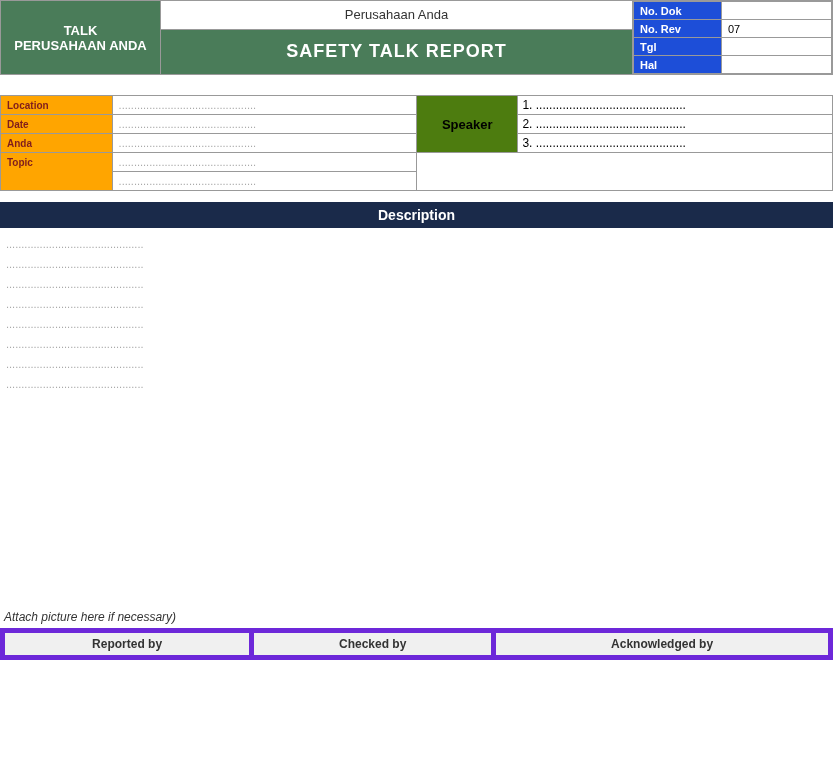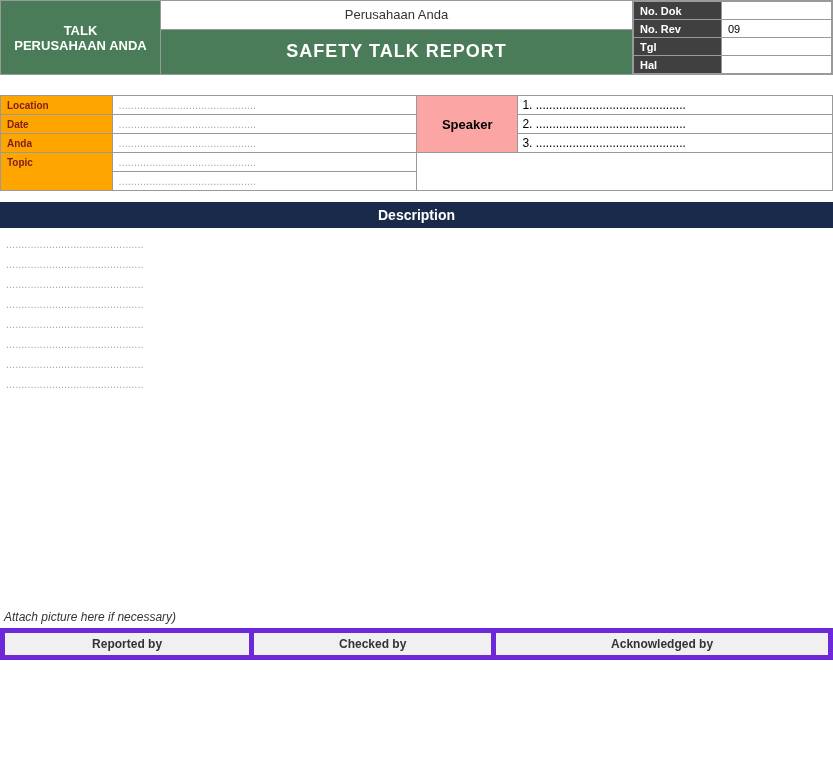--- a/index.html
+++ b/index.html
@@ -41,21 +41,21 @@
     .company-name-cell {
       text-align: center;
       vertical-align: middle;
       padding: 4px 8px;
       font-size: 13px;
       color: #333;
     }
     .meta-label-cell {
       width: 80px;
       padding: 2px 6px;
-      background-color: #404040;
+      background-color: #1d4ed8;
       color: #fff;
       font-size: 11px;
       font-weight: bold;
     }
     .meta-value-cell {
       width: 100px;
       padding: 2px 6px;
       font-size: 11px;
     }
     .title-cell {
@@ -93,21 +93,21 @@
       color: #7f1d1d;
       font-weight: bold;
       width: 110px;
       font-size: 10px;
     }
     .field-value {
       color: #aaa;
       font-size: 11px;
     }
     .speaker-label {
-      background-color: #fca5a5;
+      background-color: #4d7c0f;
       color: #000;
       font-weight: bold;
       text-align: center;
       font-size: 13px;
     }
 
     
     .description-header {
       background-color: #1a2a4a;
       color: #fff;
@@ -170,21 +170,21 @@
       <td class="company-name-cell">Perusahaan Anda</td>
       <td class="header-right" rowspan="2">
         <table style="width:100%;border-collapse:collapse;">
           <tbody>
                 <tr class="meta-row">
             <td class="meta-label-cell">No. Dok</td>
             <td class="meta-value-cell"></td>
           </tr>
           <tr class="meta-row">
             <td class="meta-label-cell">No. Rev</td>
-            <td class="meta-value-cell">09</td>
+            <td class="meta-value-cell">07</td>
           </tr>
           <tr class="meta-row">
             <td class="meta-label-cell">Tgl</td>
             <td class="meta-value-cell"></td>
           </tr>
           <tr class="meta-row">
             <td class="meta-label-cell">Hal</td>
             <td class="meta-value-cell"></td>
           </tr>
         </tbody>

